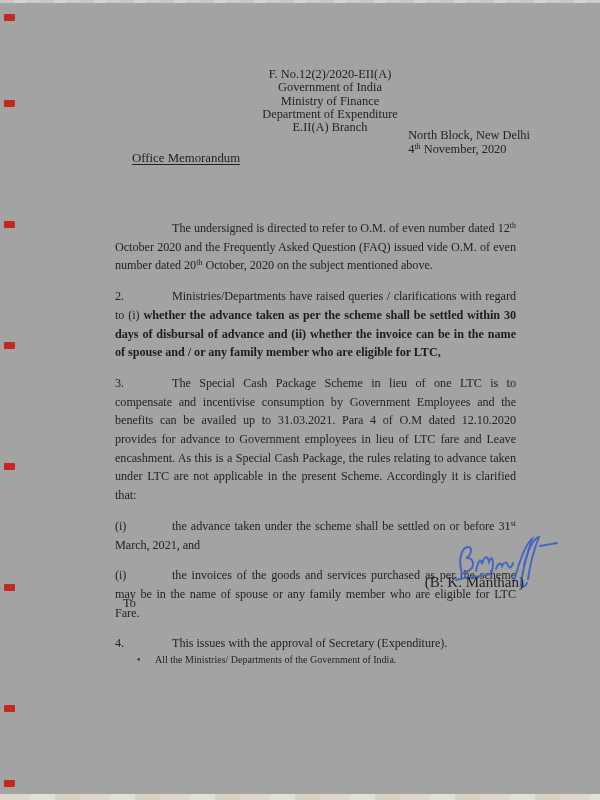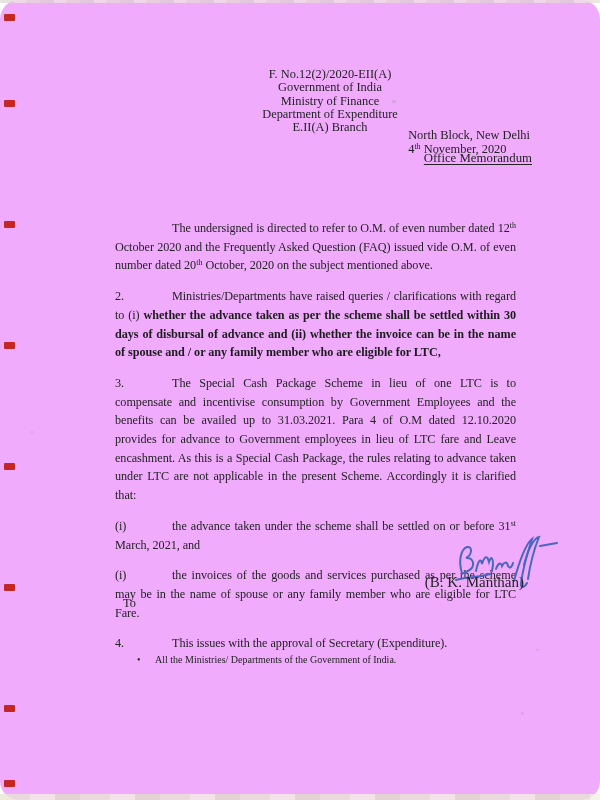--- a/index.html
+++ b/index.html
@@ -1,30 +1,30 @@
 <!DOCTYPE html>
 <html><head>
 <meta charset="utf-8">
 <style>
   html,body{margin:0;padding:0;}
   body{width:600px;height:800px;overflow:hidden;background:#ffffff;
        font-family:"Liberation Serif","DejaVu Serif",serif;color:#232323;}
-  .page{position:absolute;left:0;top:0;width:600px;height:800px;background:#f0abfc;border-radius:19px;}
+  .page{position:absolute;left:0;top:0;width:600px;height:800px;background:#a3a3a3;}
   .edge-top{position:absolute;left:0;top:0;width:600px;height:3px;
      background:repeating-linear-gradient(90deg,#ddd6d0 0 14px,#efe9e2 14px 26px,#e4dcd2 26px 40px);opacity:.7;}
   .edge-bottom{position:absolute;left:0;bottom:0;width:600px;height:6px;
      background:repeating-linear-gradient(90deg,#e9e5d4 0 30px,#f3f0e4 30px 55px,#e2ddc9 55px 80px);opacity:.8;}
   .red-mark{position:absolute;left:4px;width:11px;height:7px;border-radius:1px;}
   .speck{position:absolute;background:#9a958e;border-radius:50%;opacity:.35;}
 
   .header{position:absolute;top:68px;left:130px;width:400px;text-align:center;
           font-size:12.4px;line-height:13.3px;}
   .dateline{position:absolute;top:129px;right:70px;text-align:left;
             font-size:12.4px;line-height:13.6px;}
-  .memo-title{position:absolute;top:151px;left:132px;width:400px;text-align:right;
+  .memo-title{position:absolute;top:151px;left:132px;width:400px;text-align:left;
               font-size:12.8px;text-decoration:underline;text-underline-offset:2px;}
   sup,.sup{font-size:8px;line-height:0;vertical-align:4px;letter-spacing:0;}
 
   .subject{position:absolute;top:171px;left:129px;width:400px;font-size:12.2px;line-height:18.2px;}
   .sub-label{position:absolute;left:0;top:0;}
   .sub-text{display:block;margin-left:34px;width:366px;text-align:justify;}
 
   #body-flow{position:absolute;top:207px;left:103px;width:425px;
              font-size:12.2px;line-height:18.7px;letter-spacing:-0.05px;}
   .para{margin:12px;text-align:justify;position:relative;text-indent:57px;}

